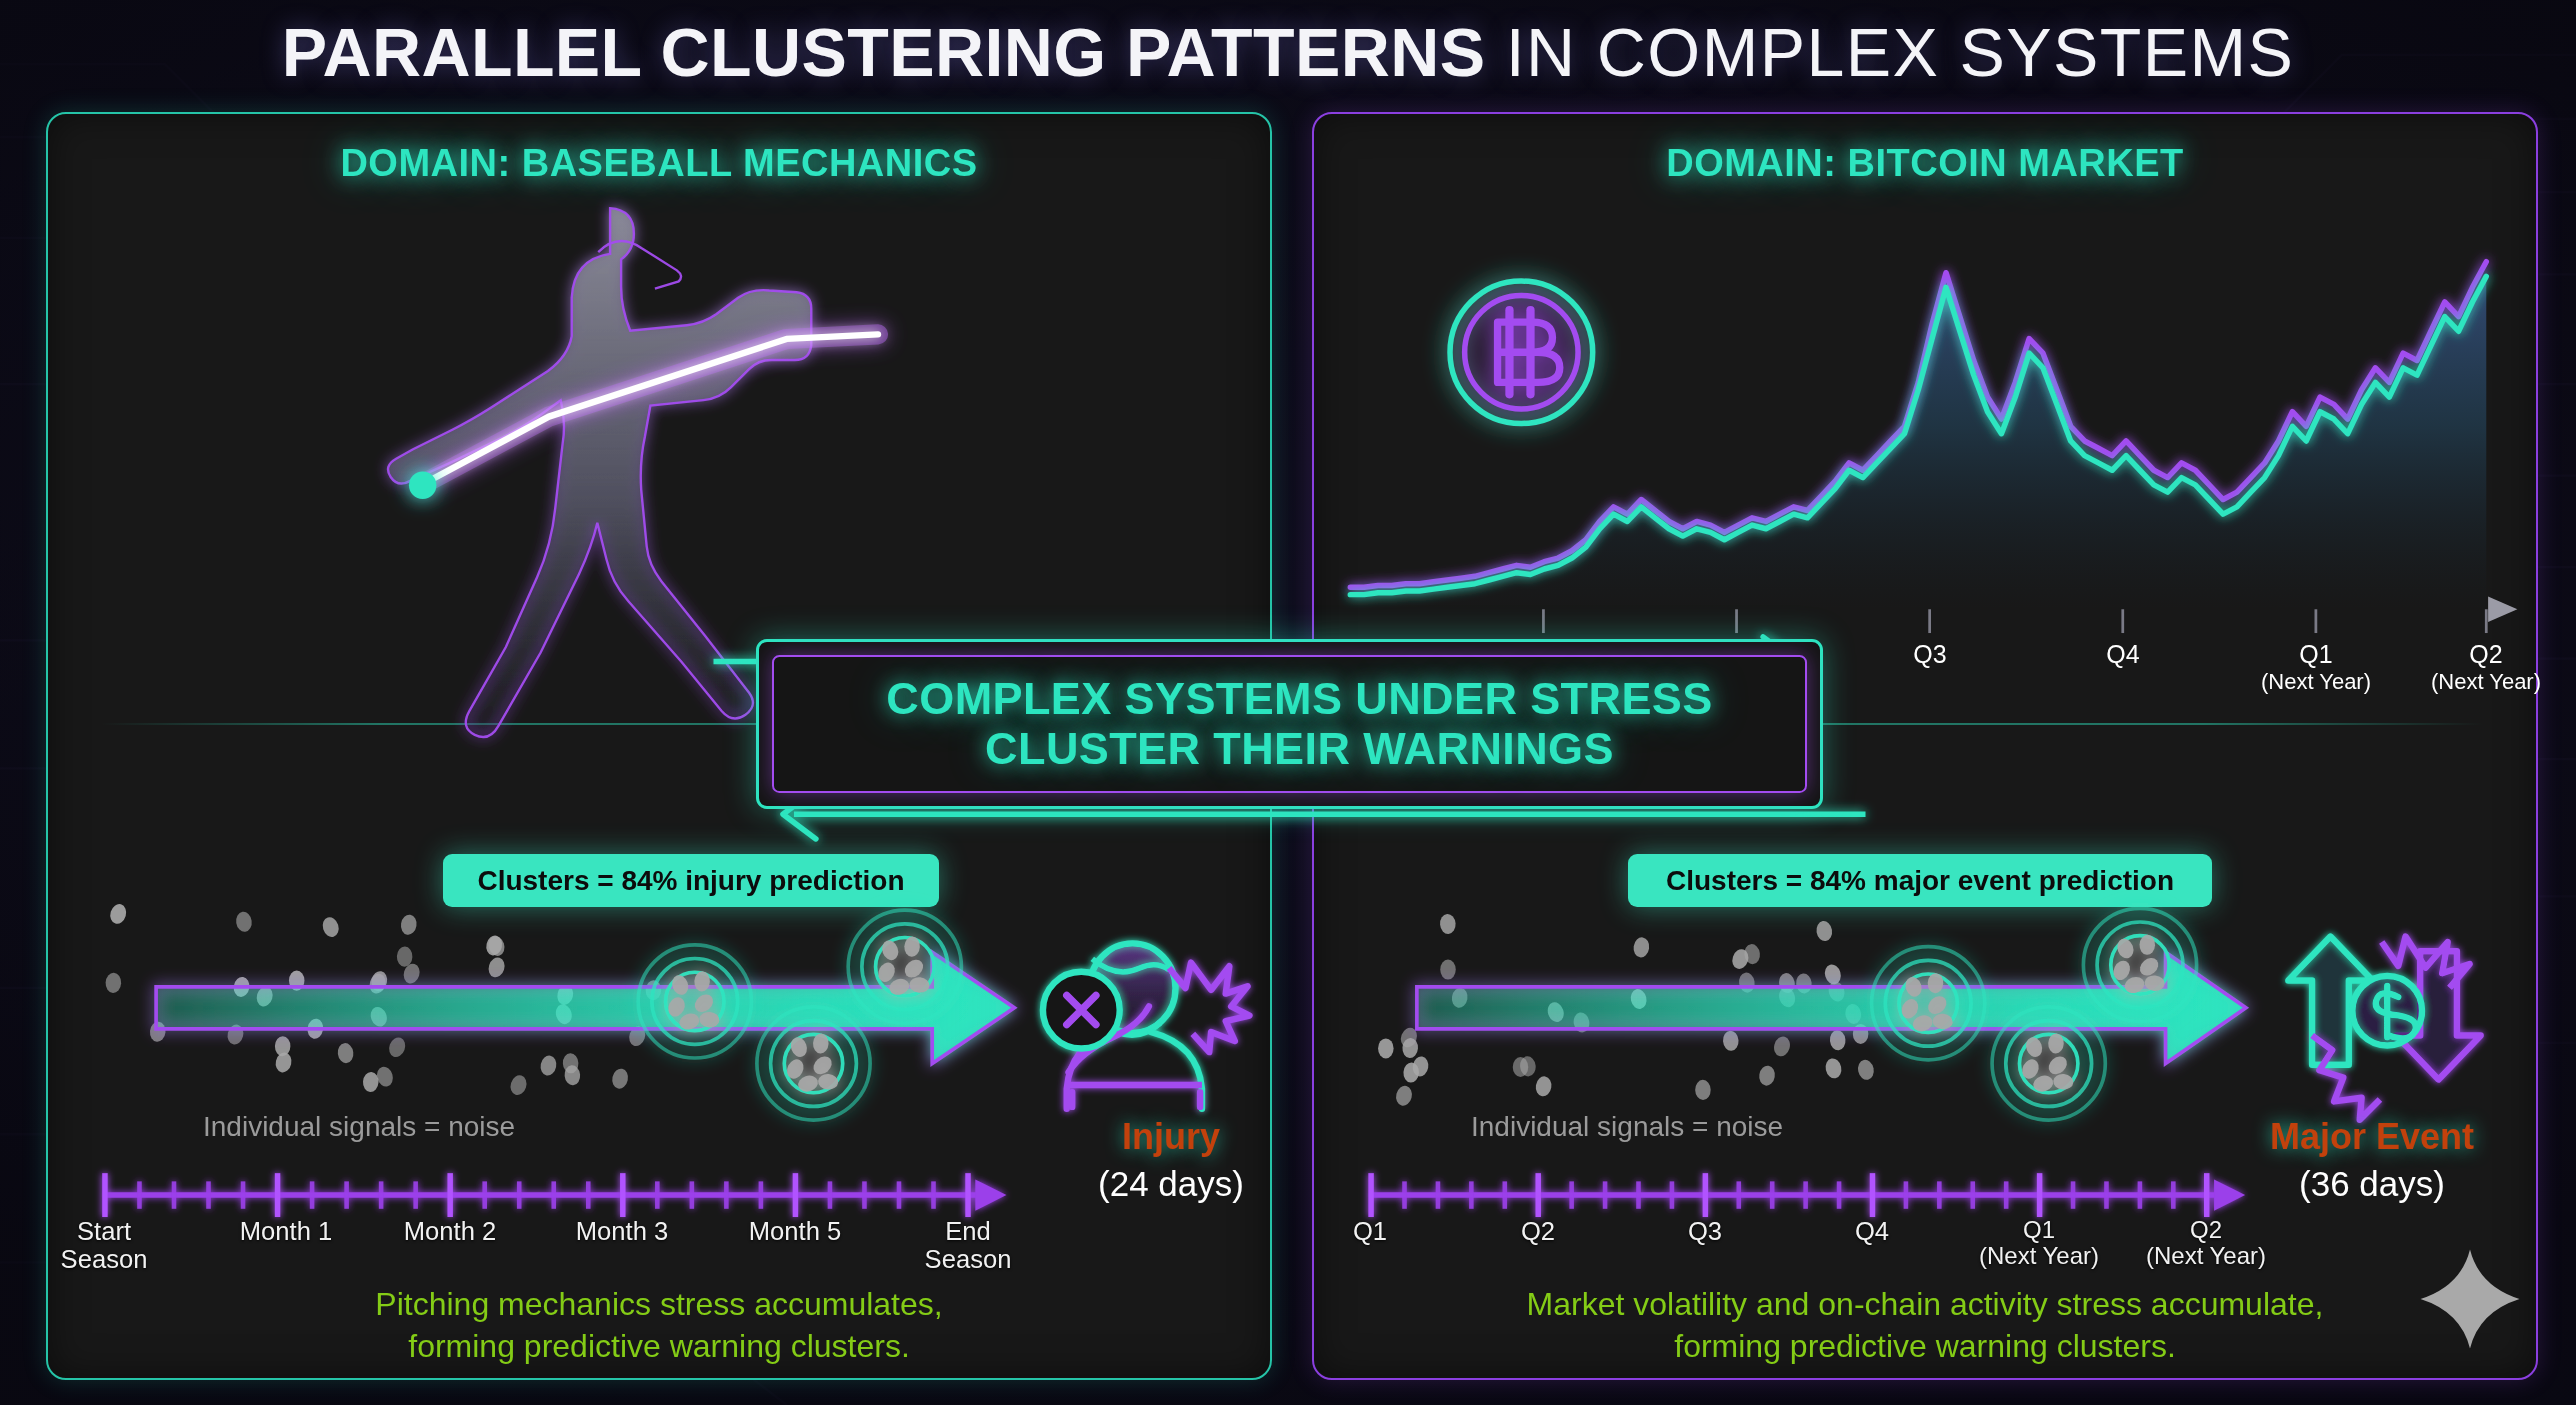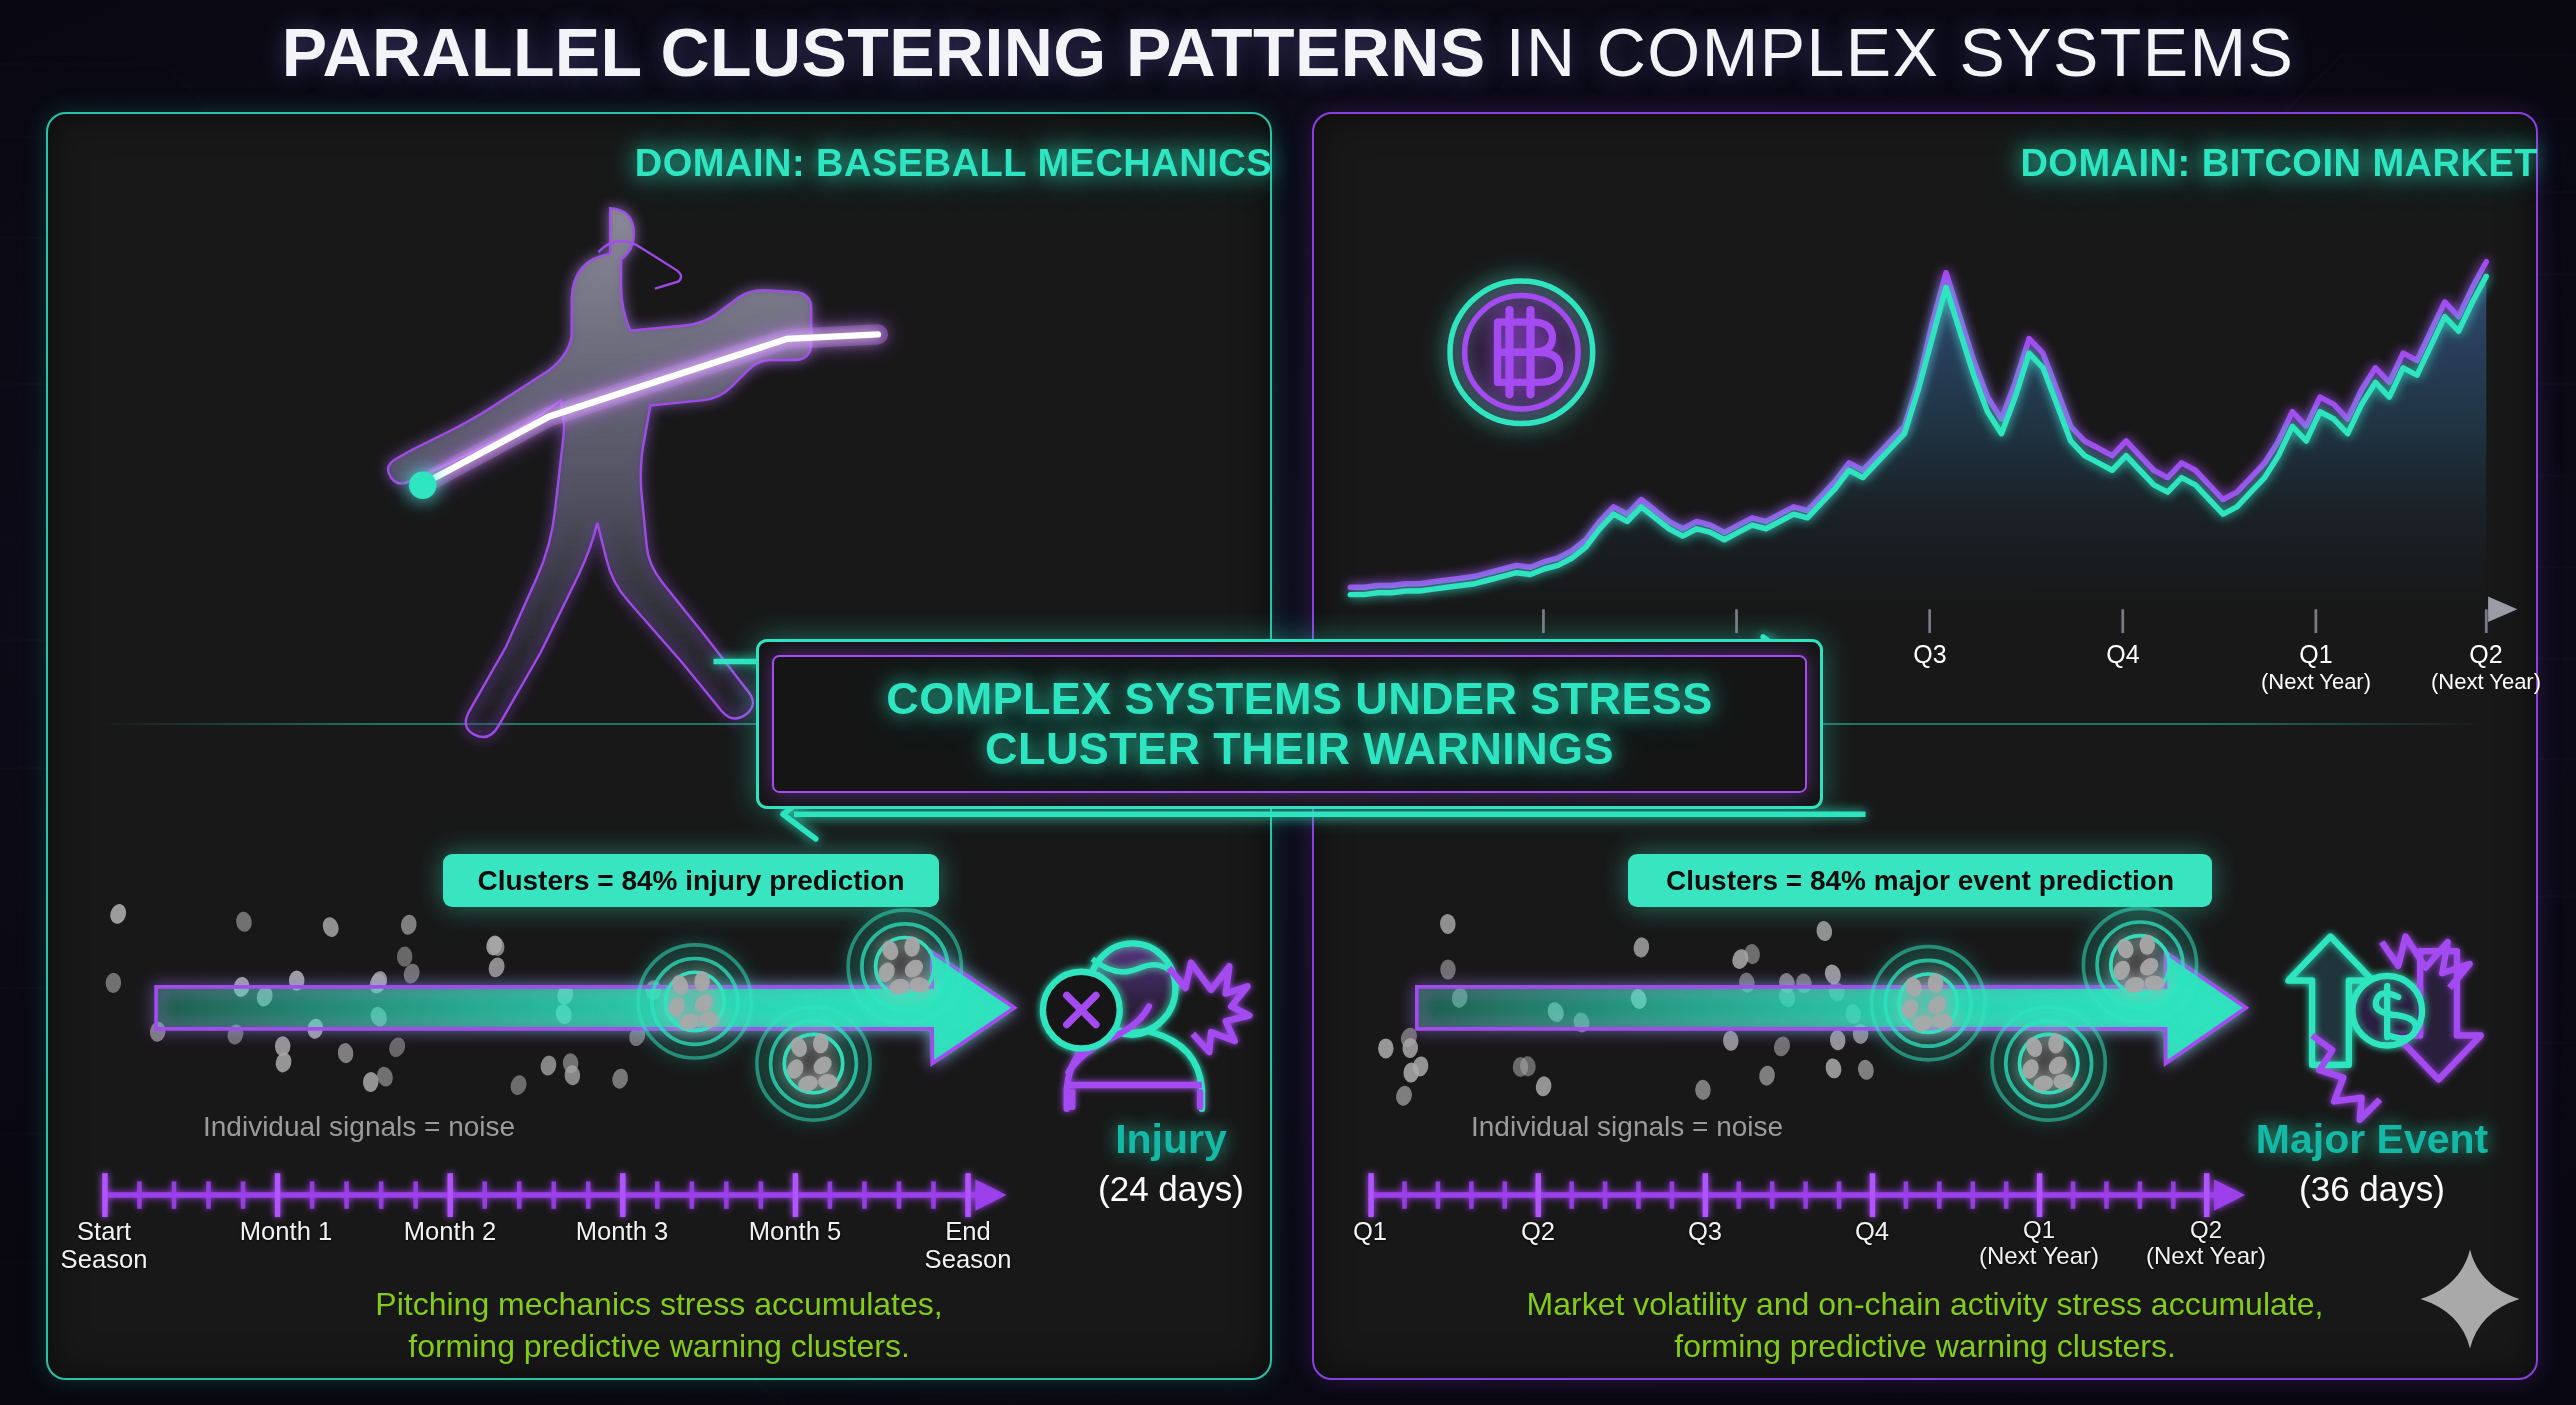--- a/index.html
+++ b/index.html
@@ -35,21 +35,21 @@
     position:absolute; top:112px; height:1268px;
     border-radius:20px;
     background:#181818;
   }
   .panel-left  { left:46px;   width:1226px; border:2.7px solid #25c4a8;
                  box-shadow:0 0 24px rgba(45,229,192,.18), inset 0 0 37px rgba(0,0,0,.5); }
   .panel-right { left:1312px; width:1226px; border:2.7px solid #8b3fe0;
                  box-shadow:0 0 24px rgba(160,80,245,.2), inset 0 0 37px rgba(0,0,0,.5); }
 
   .domain-h {
-    position:absolute; top:142px; width:1226px; text-align:right;
+    position:absolute; top:142px; width:1226px; text-align:center;
     font-size:38px; font-weight:bold; letter-spacing:0.5px;
     color:#2de5c0;
     text-shadow:0 0 20px rgba(45,229,192,.85), 0 0 42px rgba(45,229,192,.45);
   }
   .dh-left  { left:46px; }
   .dh-right { left:1312px; }
 
   
   .panel-div { position:absolute; height:1.8px; top:723px;
     background:linear-gradient(90deg, rgba(45,229,192,0) 0%, rgba(45,229,192,.45) 25%, rgba(45,229,192,.45) 75%, rgba(45,229,192,0) 100%); }
@@ -103,21 +103,21 @@
   .axlab {
     position:absolute; font-size:25.6px; color:#f2f2f2; text-align:center;
     line-height:1.1; white-space:nowrap; transform:translateX(-50%);
     text-shadow:0 0.9px 2.7px rgba(0,0,0,.9);
   }
   .axlab.small2 { font-size:24px; }
 
   
   .outcome { position:absolute; text-align:center; width:302px; }
   .outcome .big {
-    font-size:41px; font-weight:bold; color:#14b8a6;
+    font-size:36px; font-weight:bold; color:#c2410c;
     text-shadow:0 0 18.3px rgba(45,229,192,.75);
   }
   .outcome .sub { font-size:35px; color:#ffffff; margin-top:6px; }
   .oc-left  { left:1020px; top:1116px; }
   .oc-right { left:2221px; top:1116px; }
 
   
   .footer-cap {
     position:absolute; bottom:38px; text-align:center;
     font-size:32px; color:#84cc16; line-height:1.32;

